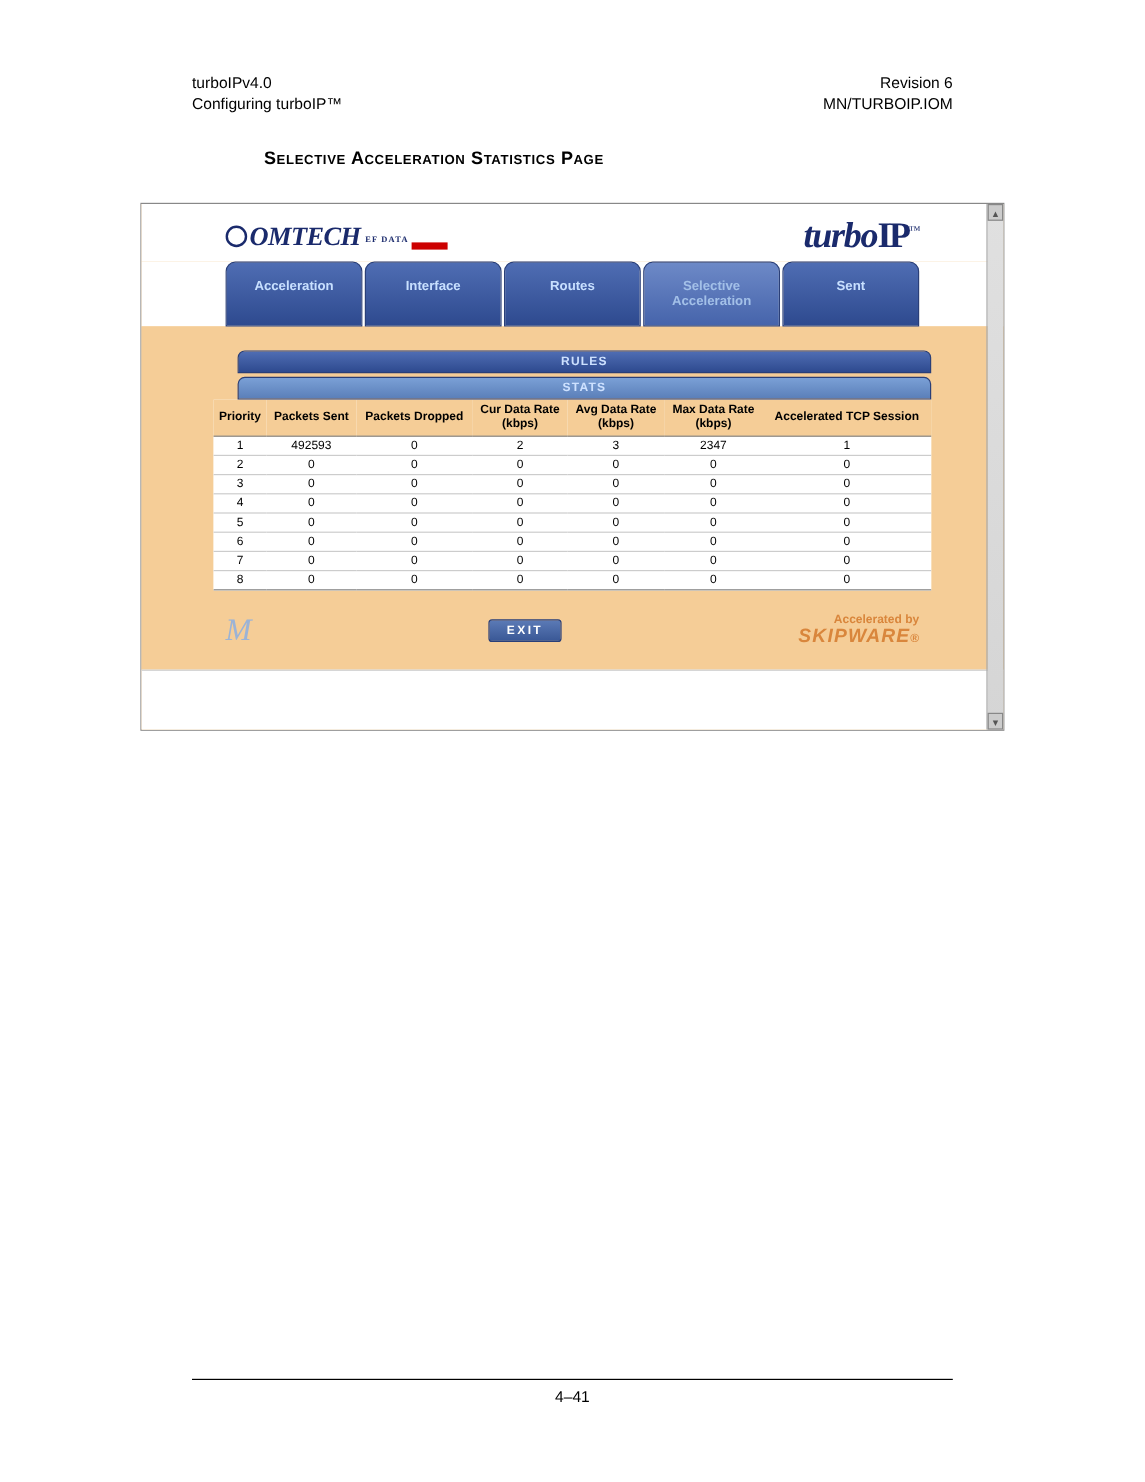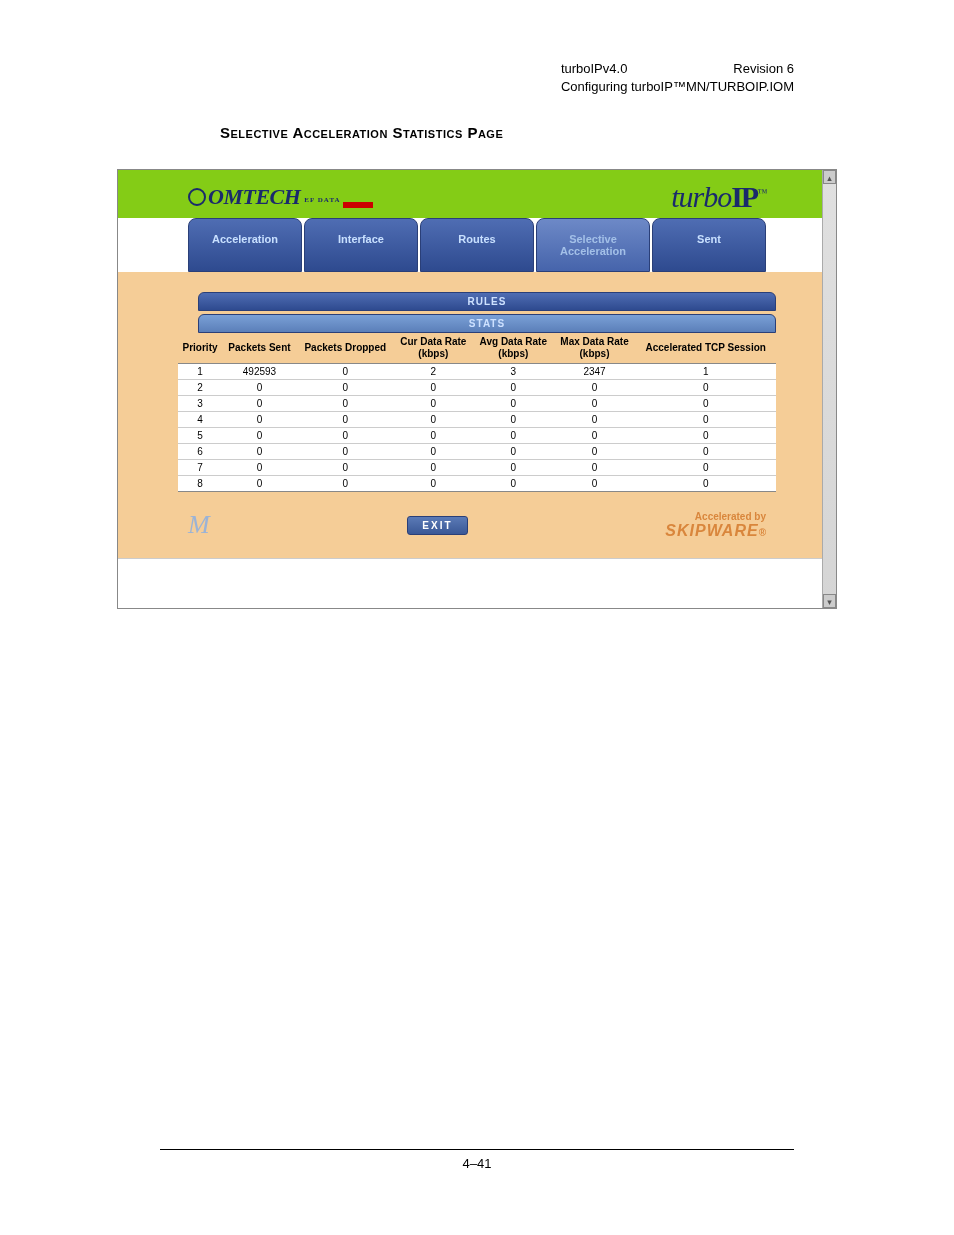--- a/index.html
+++ b/index.html
@@ -9,21 +9,21 @@
     width: 954px;
     margin: 0 auto;
     font-size: 13px;
     color: #000;
   }
   .page {
     padding: 60px 0 0 0;
   }
   .doc-header {
     display: flex;
-    justify-content: flex-end;
+    justify-content: space-between;
     padding: 0 160px 0 160px;
     font-size: 13px;
   }
   .doc-header .left, .doc-header .right { line-height: 1.4; }
   .doc-header .right { text-align: right; }
   .section-title {
     font-size: 15px;
     font-weight: bold;
     font-variant: small-caps;
     letter-spacing: 0.5px;
@@ -50,21 +50,21 @@
     font-size: 9px;
     color: #555;
   }
   .scrollbar .arrow { height:14px; line-height:14px; width:100%; text-align:center; background:#ccc; border:1px solid #888; }
 
   .app {
     background: #f5cd97;
     padding: 0;
   }
   .app-top {
-    background: #84cc16;
+    background: #ffffff;
     display: flex;
     align-items: center;
     justify-content: space-between;
     padding: 10px 70px 4px 70px;
   }
   .logo-comtech {
     font-family: "Times New Roman", serif;
     font-style: italic;
     font-weight: bold;
     font-size: 22px;
@@ -97,21 +97,21 @@
     margin-left:2px;
     position:relative;
     top:4px;
   }
   .logo-turboip {
     font-family: "Times New Roman", serif;
     font-size: 30px;
     color: #1a2a6c;
     letter-spacing: -1px;
   }
-  .logo-turboip .t1 { font-style: italic; font-weight: normal; }
+  .logo-turboip .t1 { font-style: italic; font-weight: bold; }
   .logo-turboip .t2 { font-weight: 900; letter-spacing: -2px; }
   .logo-turboip .tm { font-size: 10px; vertical-align: super; }
 
   .main-tabs {
     background: #fff;
     display: flex;
     gap: 2px;
     padding: 0 70px;
   }
   .main-tab {

